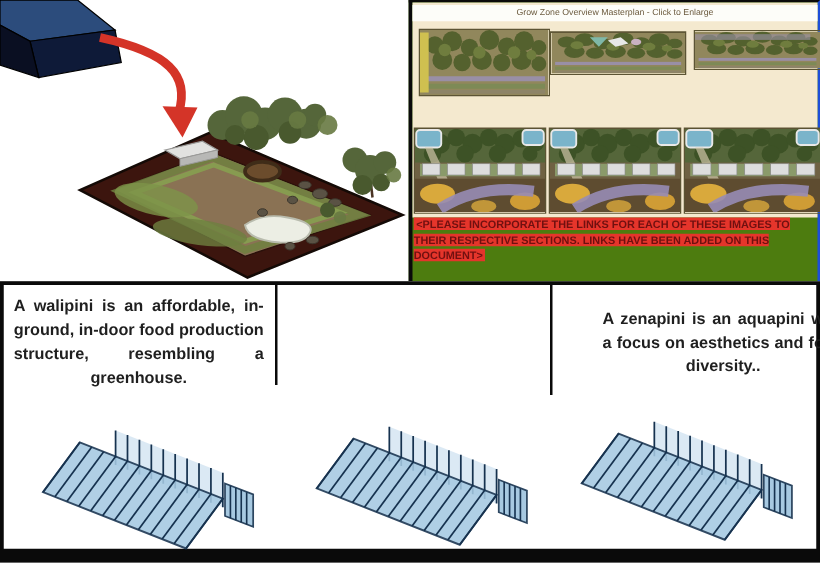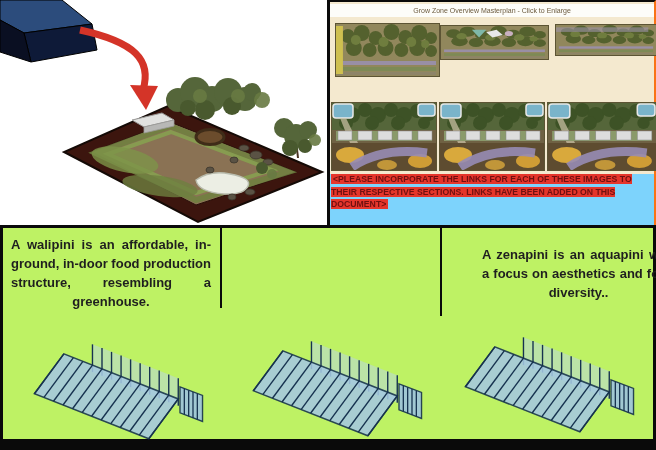--- a/index.html
+++ b/index.html
@@ -5,35 +5,35 @@
   * { margin:0; padding:0; box-sizing:border-box; }
   body { background:#000; font-family:"Liberation Sans", sans-serif; }
   #stage { position:relative; width:656px; height:450px; background:#000; overflow:hidden; }
 
   
   #panel-left { position:absolute; left:0; top:0; width:327px; height:225px; background:#fff; }
   #panel-left svg { position:absolute; left:0; top:0; }
 
   
   #panel-right { position:absolute; left:327px; top:0; width:329px; height:260px;
-                 background:#7dd3fc; border-left:3px solid #0a0a0a; border-top:2px solid #0a0a0a;
-                 border-right:2px solid #f97316; }
+                 background:#4d7c0f; border-left:3px solid #0a0a0a; border-top:2px solid #0a0a0a;
+                 border-right:2px solid #1d4ed8; }
   #doc-area { position:absolute; left:0; top:0; right:0; height:172px; background:#f4e9cf; }
   #doc-titlebar { position:absolute; left:0; top:2px; right:0; height:13px; background:#fdfdf9;
                   font-size:7px; line-height:13px; text-align:center; color:#6b5a3e; }
   .thumb { position:absolute; overflow:hidden; box-shadow:0 0 0 1px #5c5434; }
   .thumb svg { width:100%; height:100%; display:block; }
   #note-red { position:absolute; left:1px; top:171px; right:4px; font-size:8.7px; line-height:12.5px;
               font-weight:bold; color:#701010; }
   #note-red span { background:#e5352b; padding:0 2px; }
   #doc-heading { position:absolute; left:2px; top:197px; right:2px; font-size:10px;
                  letter-spacing:0.2px; color:#141414; white-space:nowrap;margin-top:31px; }
 
   
-  #panel-bottom { position:absolute; left:0; top:225px; width:656px; height:225px; background:#bef264;
+  #panel-bottom { position:absolute; left:0; top:225px; width:656px; height:225px; background:#ffffff;
                   border:3px solid #0a0a0a; border-bottom:11px solid #0a0a0a; }
   .cell-text { position:absolute; font-weight:bold; font-size:13px; line-height:19px; color:#1f1f1f;
                text-align:justify; text-align-last:center; }
   #cell-text-1 { left:8px; top:7px;  width:200px; }
   #cell-text-2 { left:225px; top:1px; width:200px; }
   #cell-text-3 { left:447px; top:17px; width:193px;margin-left:32px; }
   .vdivider { position:absolute; top:0; width:2px; background:#0a0a0a; }
   #divider-1 { left:217px; height:80px; }
   #divider-2 { left:437px; height:88px; }
   .structure { position:absolute; width:188px; height:104px; }

